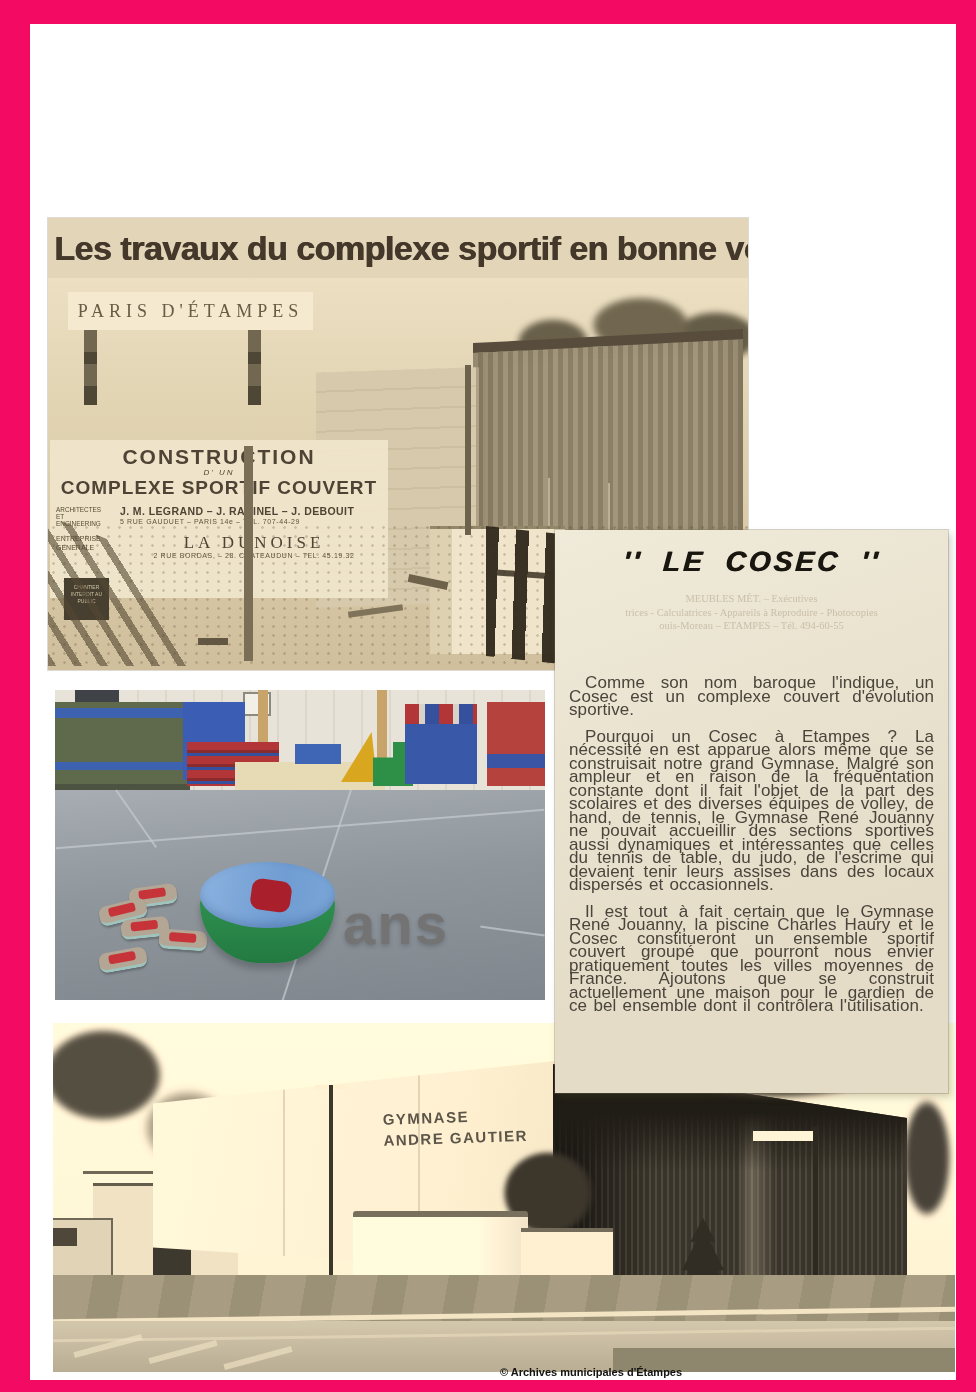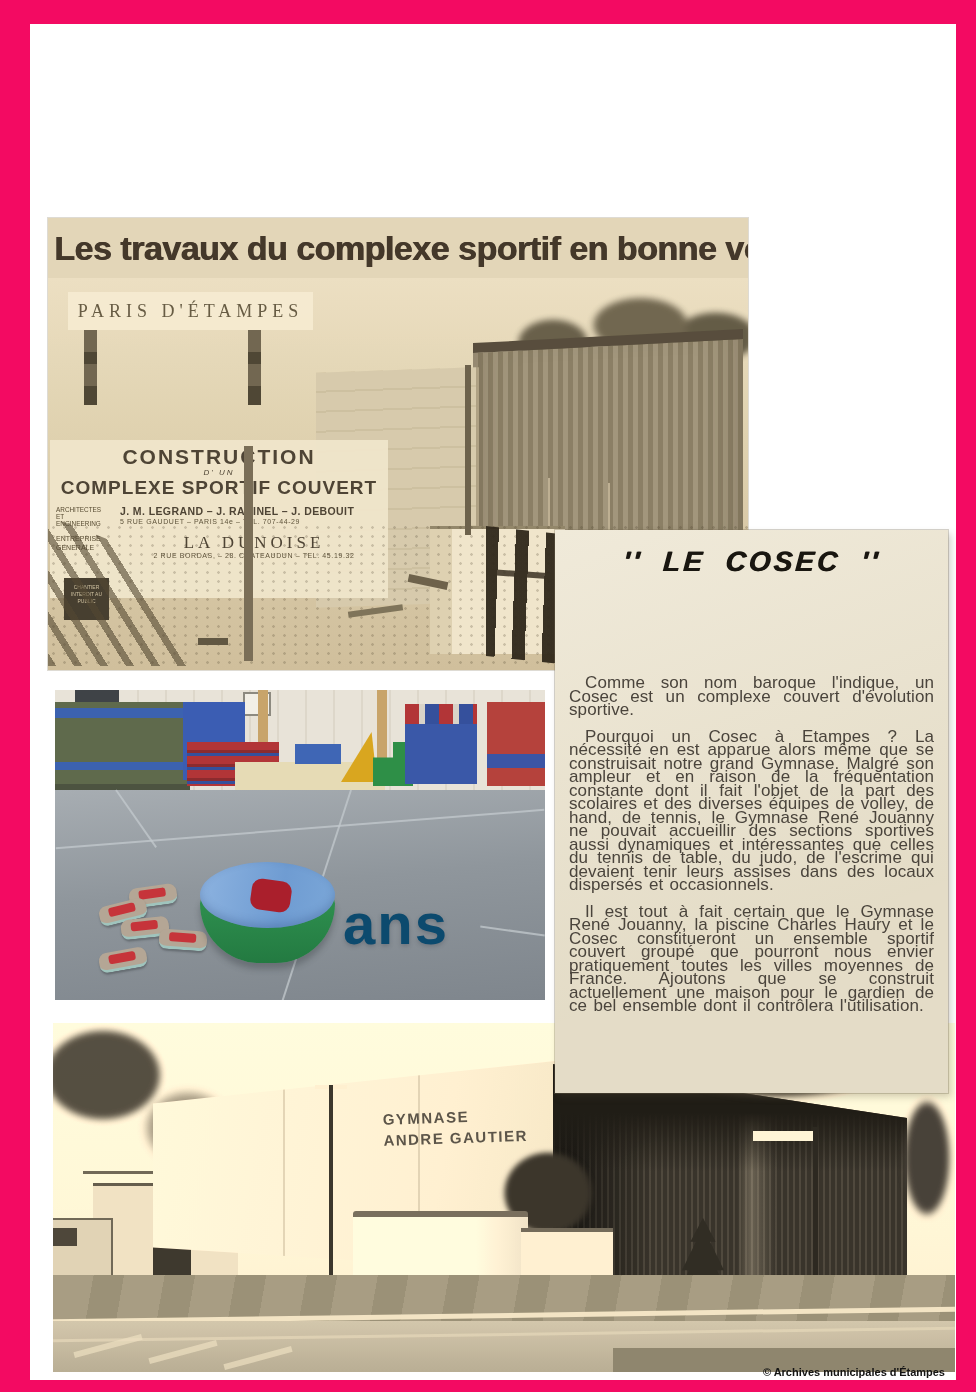--- a/index.html
+++ b/index.html
@@ -103,21 +103,21 @@
   .seam{position:absolute;background:#c3c9cd;opacity:.75;}
   .stepper{position:absolute;width:48px;height:17px;background:#b4a695;border-radius:8px;
         border-bottom:3px solid #9fc4bd;box-shadow:0 2px 2px rgba(40,45,50,.35);}
   .stepper i{position:absolute;left:10px;top:3px;width:27px;height:9px;background:#c6343a;border-radius:3px;}
   .ring-side{left:145px;top:205px;width:135px;height:68px;border-radius:10px 10px 70px 70px;
         background:linear-gradient(#2f9150,#237a41);box-shadow:0 6px 6px rgba(40,45,50,.3);}
   .ring-top{left:145px;top:172px;width:135px;height:66px;border-radius:50%;
         background:linear-gradient(100deg,#8db3e0,#6f9cd2 60%,#7ba7d8);
         box-shadow:inset 0 -4px 8px rgba(30,60,110,.25);}
   .ring-center{left:196px;top:190px;width:40px;height:31px;background:#aa1f2c;border-radius:10px;transform:rotate(8deg);}
-  .gym-ans{left:288px;top:200px;font-weight:800;font-size:58px;color:#0c4a6e;letter-spacing:2px;
+  .gym-ans{left:288px;top:200px;font-weight:800;font-size:58px;color:#737373;letter-spacing:2px;
         text-shadow:0 2px 4px rgba(40,45,55,.25);}
 
   
   .bphoto{left:53px;top:1023px;width:902px;height:349px;overflow:hidden;z-index:10;
         filter:sepia(.26) contrast(1.03);background:linear-gradient(#f3ecd9,#efe7d2 60%,#e8dfc9);}
   .blob{position:absolute;border-radius:50%;}
   .bp-wall{left:100px;top:38px;width:402px;height:212px;
         clip-path:polygon(0 20%,100% 0,100% 100%,0 88%);
         background:linear-gradient(100deg,#f0e9d7 0%,#e9e1cd 70%,#e2d9c2 100%);}
   .bp-seam{position:absolute;top:0;width:2px;height:100%;background:#c9c0aa;opacity:.8;}
@@ -146,21 +146,21 @@
   .bp-trunk{left:488px;top:228px;width:5px;height:80px;background:#2f2b24;}
   .bp-grass{left:0;top:252px;width:902px;height:52px;
         background:repeating-linear-gradient(100deg,#9b9580 0 40px,#908a74 40px 70px);}
   .bp-road{left:0;top:298px;width:902px;height:51px;background:linear-gradient(#c2bba9,#aaa491);}
   .bp-curb{left:0;top:290px;width:902px;height:5px;background:#ded6c0;transform:rotate(-.8deg);}
   .bp-curb2{left:0;top:310px;width:902px;height:3px;background:#cfc8b4;transform:rotate(-.8deg);opacity:.8;}
   .bp-mark{position:absolute;width:70px;height:6px;background:#d8d1bd;transform:rotate(-15deg);opacity:.7;}
   .bp-shadow{left:560px;top:325px;width:342px;height:24px;background:#857f6c;}
 
   
-  .credit{left:500px;top:1366px;width:445px;text-align:right;font-size:11px;font-weight:700;color:#141414;z-index:40;}
+  .credit{left:500px;top:1366px;width:445px;font-size:11px;font-weight:700;color:#141414;z-index:40;}
 </style>
 </head>
 <body>
 
 <div class="page">
 
   <div class="frame frame-top"></div>
   <div class="frame frame-left"></div>
   <div class="frame frame-right"></div>
   <div class="frame frame-bottom"></div>
@@ -305,20 +305,25 @@
     <div class="abs bp-road"></div>
     <div class="abs bp-curb2"></div>
     <div class="bp-mark" style="left:20px;top:320px;"></div>
     <div class="bp-mark" style="left:95px;top:326px;"></div>
     <div class="bp-mark" style="left:170px;top:332px;"></div>
     <div class="abs bp-shadow"></div>
   </div>
 
   <div class="abs article">
     <div class="abs art-title">''  LE  COSEC  ''</div>
+    <div class="abs art-bleed">
+      <div>MEUBLES MÉT. – Exécutives</div>
+      <div>trices - Calculatrices - Appareils à Reproduire - Photocopies</div>
+      <div>ouis-Moreau  –  ETAMPES  –  Tél. 494-60-55</div>
+    </div>
     <div class="abs art-body">
       <p>Comme son nom baroque l'indique, un Cosec est un complexe couvert d'évolution sportive.</p>
       <p>Pourquoi un Cosec à Etampes ? La nécessité en est apparue alors même que se construisait notre grand Gymnase. Malgré son ampleur et en raison de la fréquentation constante dont il fait l'objet de la part des scolaires et des diverses équipes de volley, de hand, de tennis, le Gymnase René Jouanny ne pouvait accueillir des sections sportives aussi dynamiques et intéressantes que celles du tennis de table, du judo, de l'escrime qui devaient tenir leurs assises dans des locaux dispersés et occasionnels.</p>
       <p>Il est tout à fait certain que le Gymnase René Jouanny, la piscine Charles Haury et le Cosec constitueront un ensemble sportif couvert groupé que pourront nous envier pratiquement toutes les villes moyennes de France. Ajoutons que se construit actuellement une maison pour le gardien de ce bel ensemble dont il contrôlera l'utilisation.</p>
     </div>
   </div>
 
   <div class="abs credit">© Archives municipales d'Étampes</div>
 
 </div>

